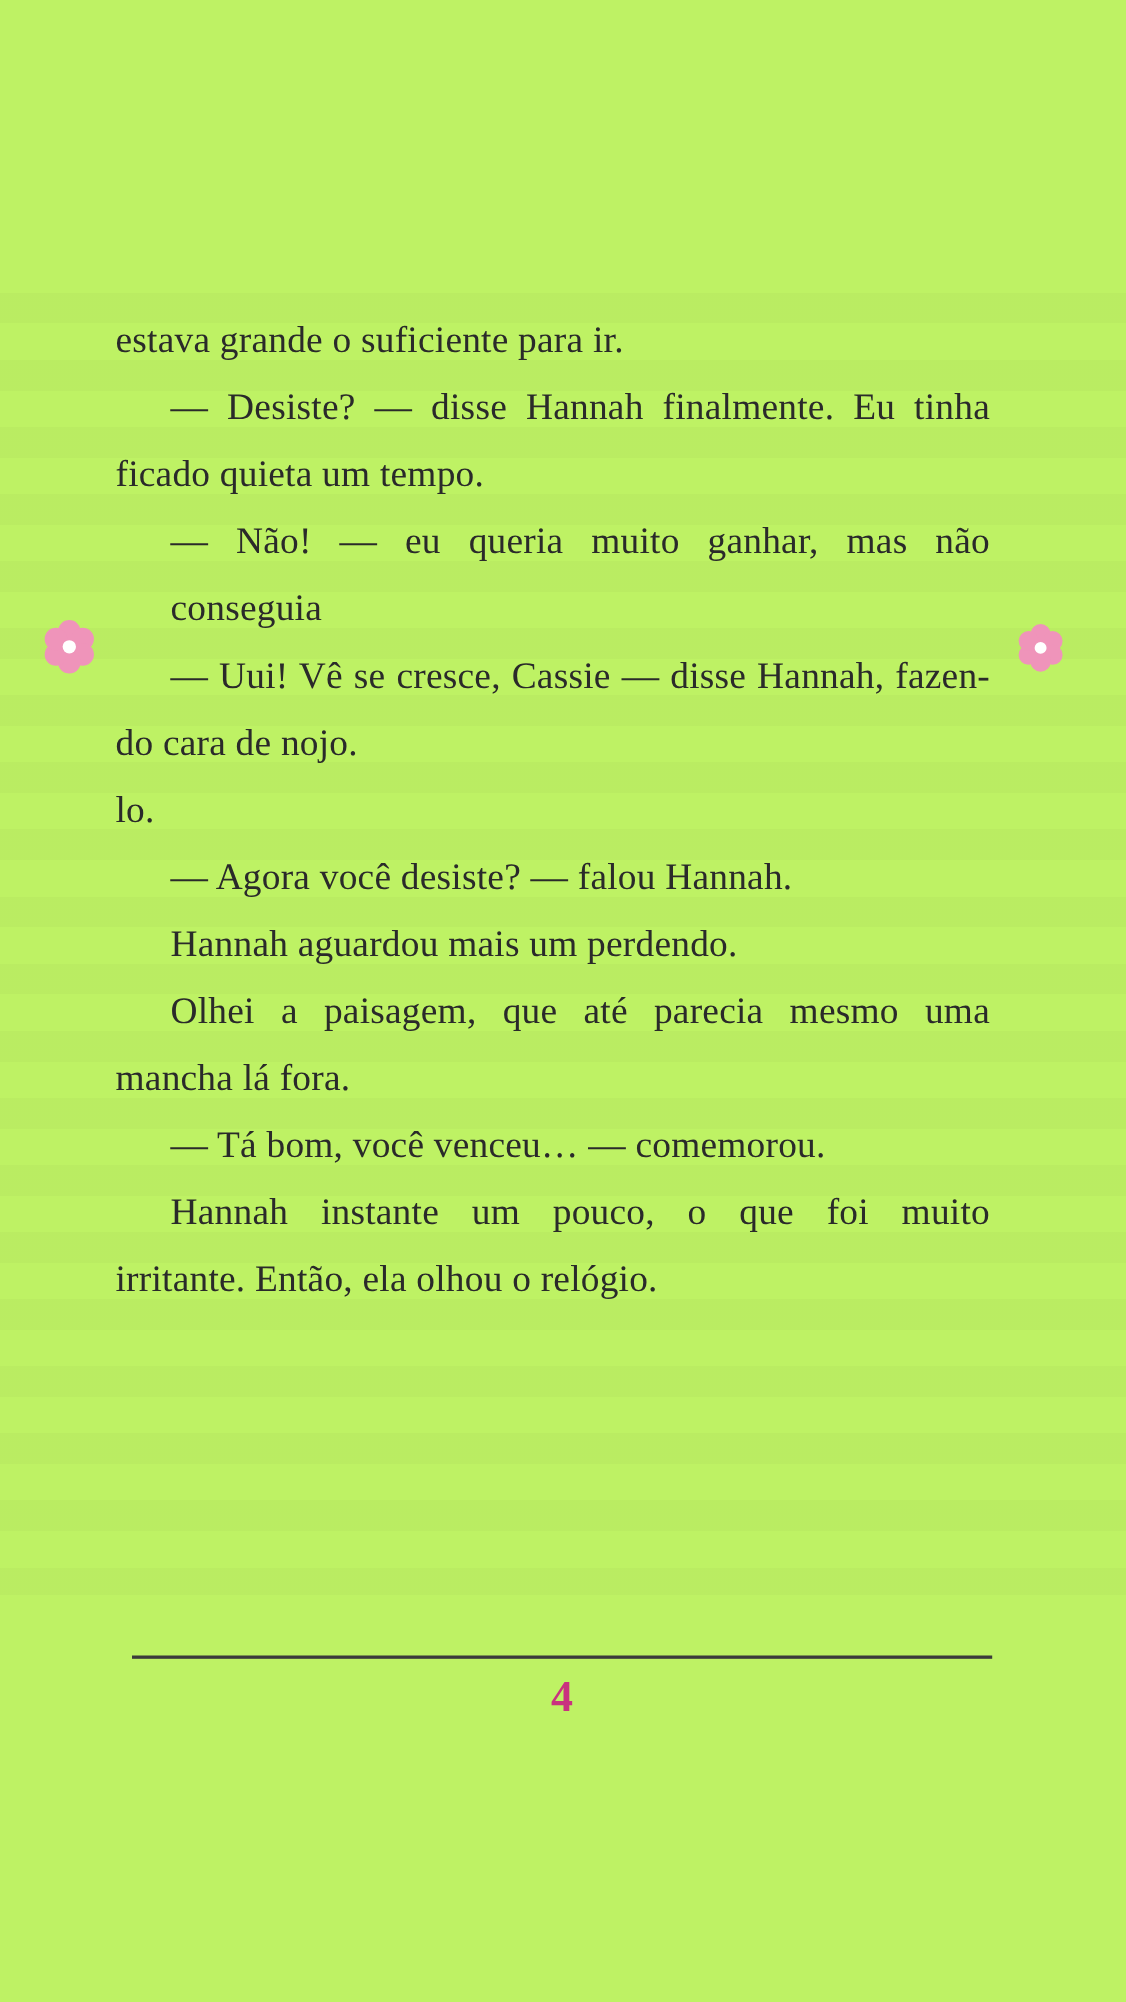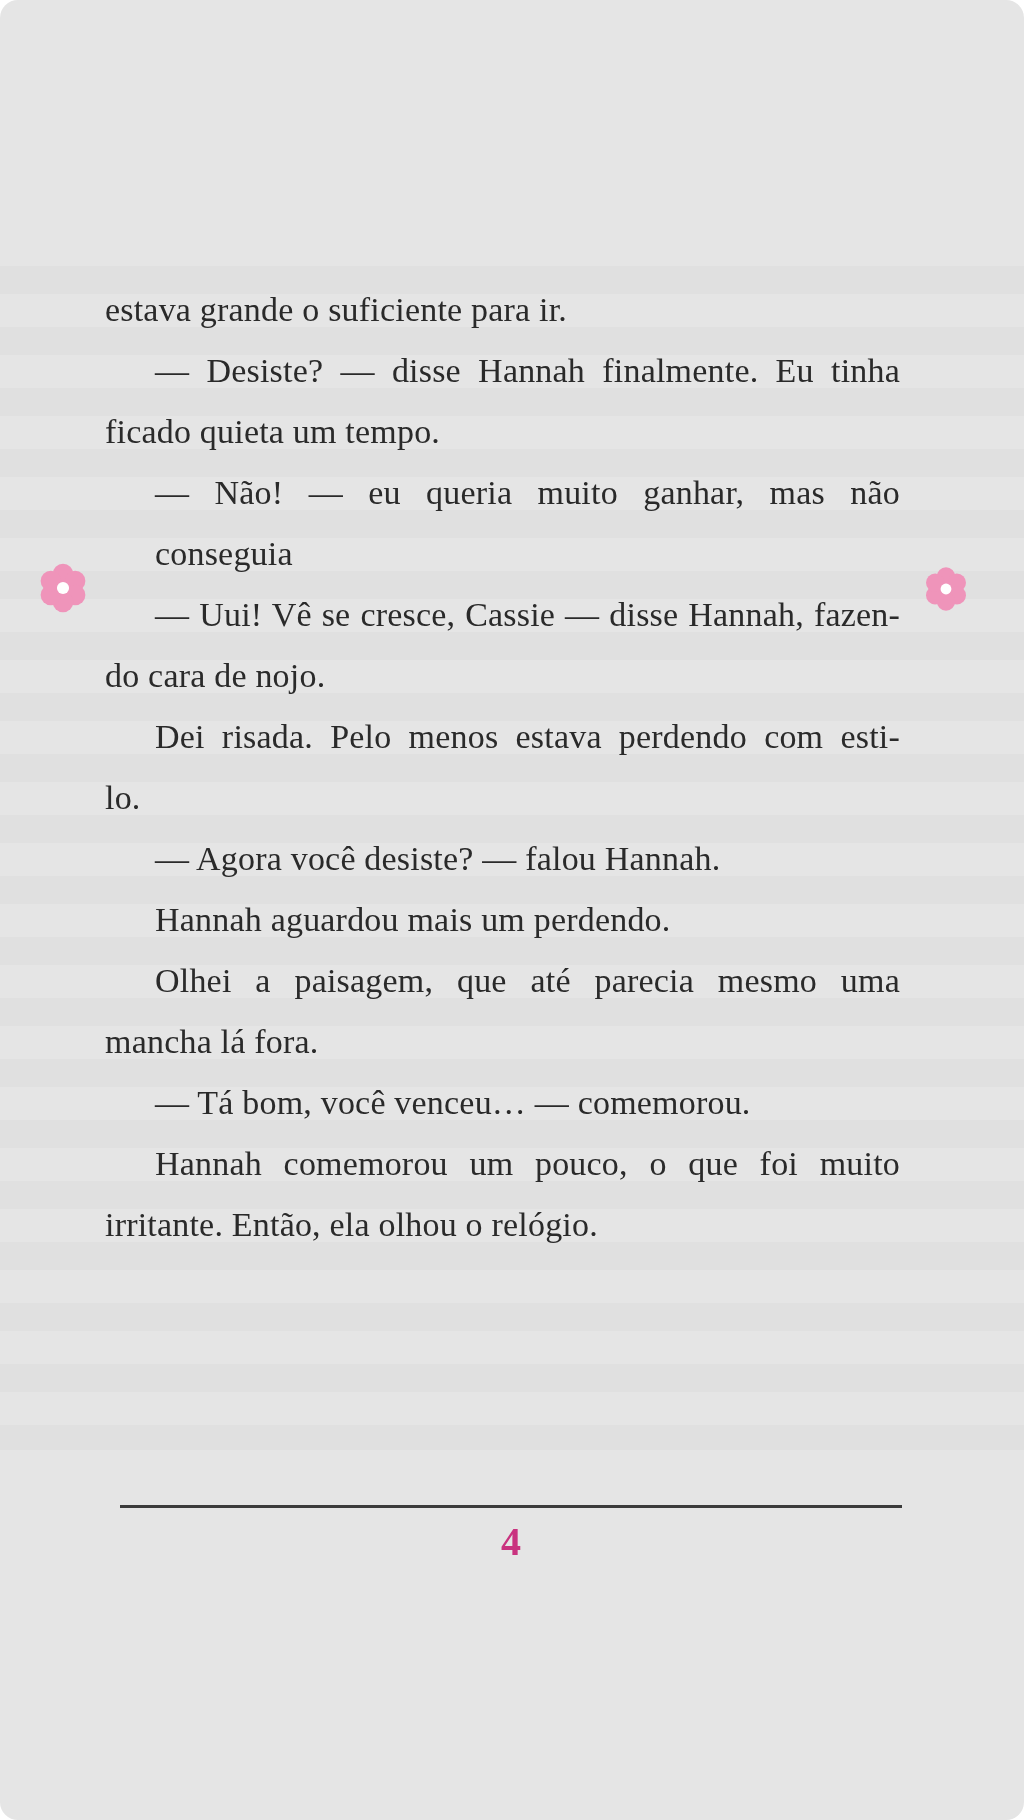--- a/index.html
+++ b/index.html
@@ -4,24 +4,23 @@
 <style>
   html, body {
     margin: 0;
     padding: 0;
     background: #ffffff;
   }
   .page {
     position: relative;
     width: 1024px;
     height: 1820px;
-    background: #e5e5e5;
+    background: #bef264;
     overflow: hidden;
     font-family: "Liberation Serif", "DejaVu Serif", serif;
-    border-radius: 18px;
   }
   
   .scan-texture {
     position: absolute;
     left: 0; top: 250px;
     width: 1024px; height: 1200px;
     background: repeating-linear-gradient(
       180deg,
       rgba(0,0,0,0.00) 0px,
       rgba(0,0,0,0.00) 16px,
@@ -118,27 +117,26 @@
     </svg>
   </div>
 
   <div class="text-block">
       <div class="line">estava grande o suficiente para ir.</div>
       <div class="line just ind">— Desiste? — disse Hannah finalmente. Eu tinha</div>
       <div class="line">ficado quieta um tempo.</div>
       <div class="line just ind">— Não! — eu queria muito ganhar, mas não conseguia</div>
       <div class="line just ind">— Uui! Vê se cresce, Cassie — disse Hannah, fazen-</div>
       <div class="line">do cara de nojo.</div>
-      <div class="line just ind">Dei risada. Pelo menos estava perdendo com esti-</div>
       <div class="line">lo.</div>
       <div class="line ind">— Agora você desiste? — falou Hannah.</div>
       <div class="line ind">Hannah aguardou mais um perdendo.</div>
       <div class="line just ind">Olhei a paisagem, que até parecia mesmo uma</div>
       <div class="line">mancha lá fora.</div>
       <div class="line ind">— Tá bom, você venceu… — comemorou.</div>
-      <div class="line just ind">Hannah comemorou um pouco, o que foi muito</div>
+      <div class="line just ind">Hannah instante um pouco, o que foi muito</div>
       <div class="line">irritante. Então, ela olhou o relógio.</div>
     </div>
 
   <div class="footer-rule"></div>
   <div class="page-number">4</div>
 
 </div>
 
 </body></html>

